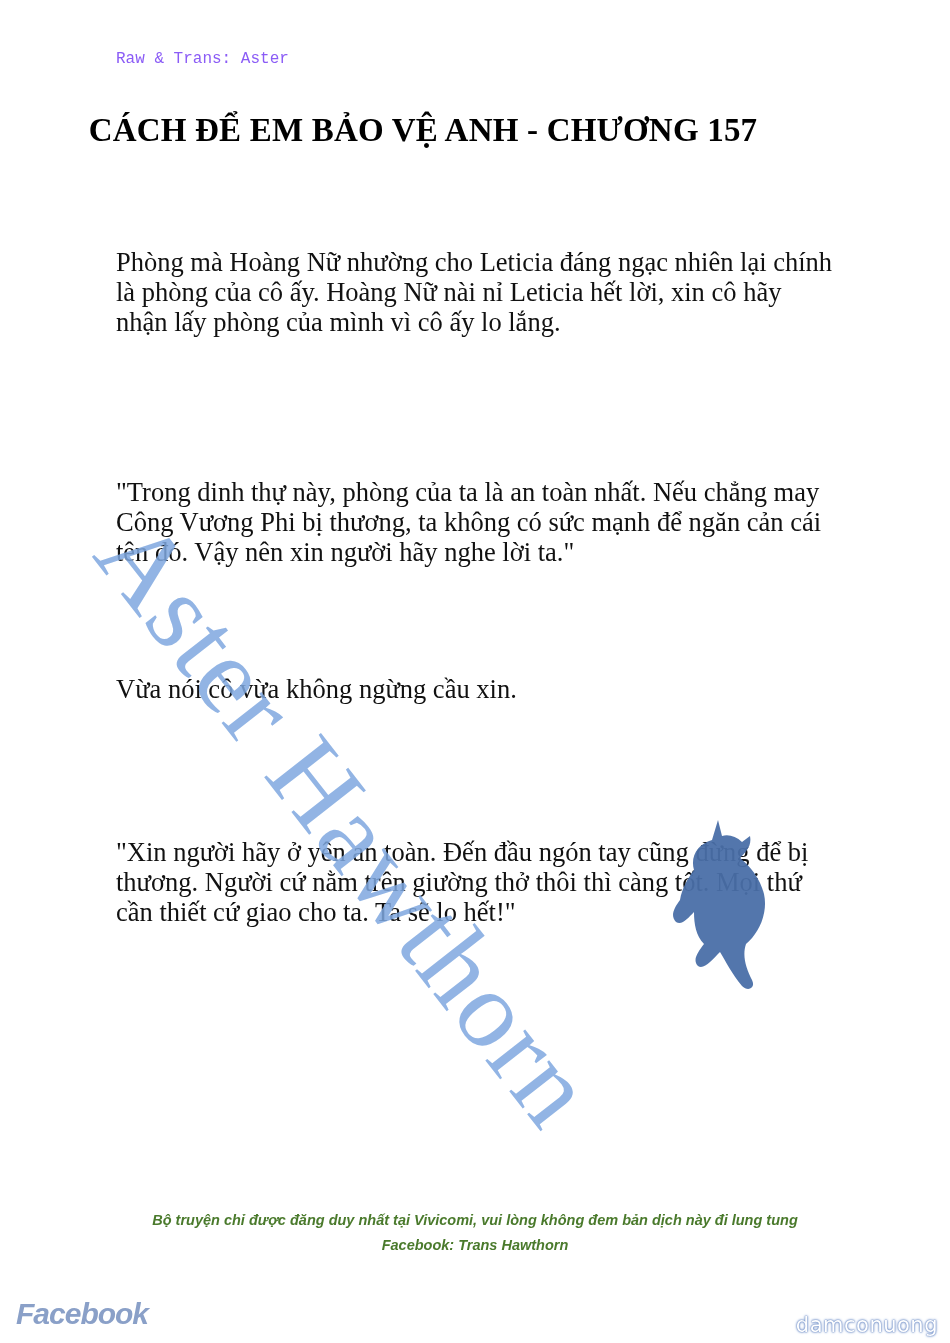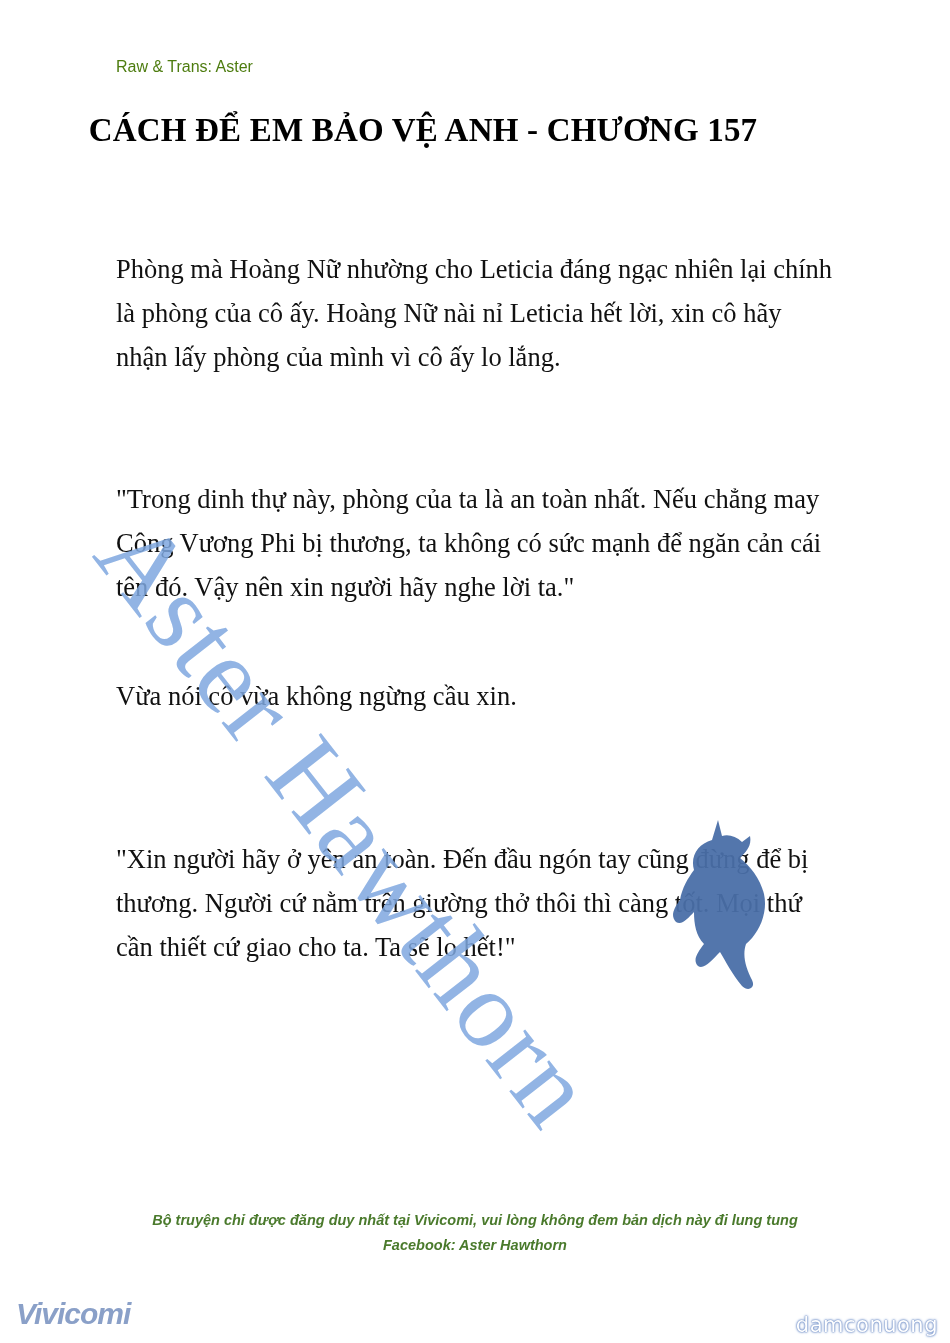--- a/index.html
+++ b/index.html
@@ -8,44 +8,44 @@
       height: 1343px;
       background: #ffffff;
       position: relative;
       overflow: hidden;
       color: #111111;
     }
     .page { position: absolute; inset: 0; }
     .credit {
       position: absolute;
       left: 116px;
-      top: 58px;
-      font-family: Liberation Sans, sans-serif;
+      top: 50px;
+      font-family: Liberation Mono, monospace;
       font-size: 16px;
-      color: #4d7c0f;
+      color: #8b5cf6;
     }
     .title {
       position: absolute;
       left: 0;
       width: 846px;
       top: 112px;
       text-align: center;
       font-family: "Liberation Serif", serif;
       font-weight: bold;
       font-size: 33px;
       letter-spacing: 0.2px;
       color: #000;
     }
     .body-text {
       position: absolute;
       left: 116px;
       width: 720px;
       font-family: "Liberation Serif", serif;
       font-size: 26.5px;
-      line-height: 44px;
+      line-height: 30px;
       color: #111;
     }
     .p1 { top: 247px; }
     .p2 { top: 477px; }
     .p3 { top: 674px; }
     .p4 { top: 837px; }
     .p5 { top: 1068px; }
     .footer {
       position: absolute;
       left: 0;
@@ -135,19 +135,19 @@
       C 92 120, 100 100, 96 82
       C 92 66, 82 54, 72 46
       C 78 40, 84 34, 82 24
       L 74 30
       C 68 24, 60 22, 54 24
       Z"></path>
   </svg>
 
   <div class="footer">
     <div>Bộ truyện chỉ được đăng duy nhất tại Vivicomi, vui lòng không đem bản dịch này đi lung tung</div>
-    <div>Facebook: Aster Hawthorn</div>
+    <div>Facebook: Trans Hawthorn</div>
   </div>
 
-  <div class="vcomycs">Vivicomi</div>
+  <div class="vcomycs">Facebook</div>
   <div class="damconuong">damconuong</div>
 
 </div>
 
 </body></html>

